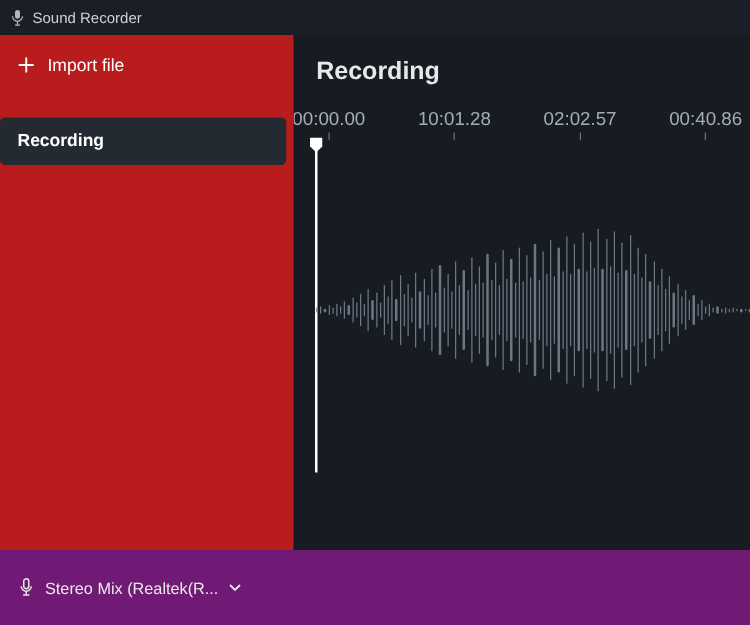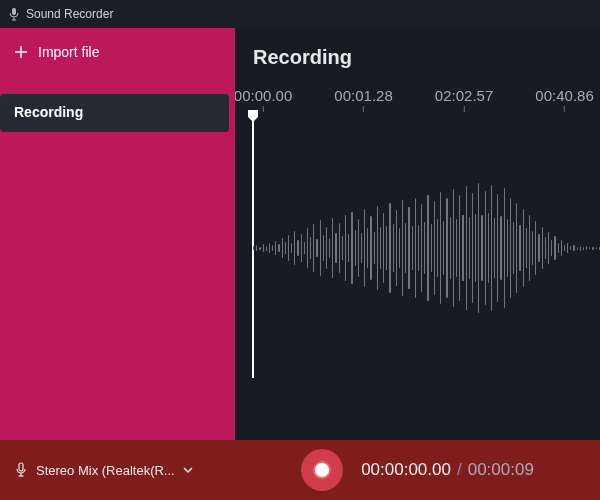--- a/index.html
+++ b/index.html
@@ -17,21 +17,21 @@
     align-items: center;
     padding: 11px 8px;
     font-size: 12px;
     color: #d0d0d0;
     background: #1a1f27;
   }
   .topbar .mic-icon { margin-right: 6px; display: inline-flex; }
   .main { display: flex; height: calc(100% - 28px - 60px); }
   .sidebar {
     width: 235px;
-    background: #be185d;
+    background: #b91c1c;
     padding: 8px 0;
   }
   .import-row {
     display: flex; align-items: center;
     padding: 8px 14px; font-size: 14px;
     color: #fff; cursor: pointer;
   }
   .import-row .plus { margin-right: 10px; display:inline-flex; }
   .rec-item {
     margin: 26px 6px 0 0;
@@ -86,21 +86,21 @@
   }
   .wave .bar {
     width: 2px;
     background: #6e7683;
     border-radius: 1px;
   }
   .bottombar {
     position: absolute;
     left:0; right:0; bottom:0;
     height: 60px;
-    background: #7f1d1d;
+    background: #701a75;
     display:flex;
     align-items:center;
     padding: 0 14px;
   }
   .device {
     display:flex; align-items:center;
     font-size: 13px; color:#eaeaea;
     cursor:pointer;
     flex: 0 0 235px;
   }
@@ -166,21 +166,21 @@
 
   <div class="content">
     <h2>Recording</h2>
 
     <div class="timeline" id="timeline">
         <div class="tick" style="left: 3%;">
           <div>00:00.00</div>
           <div class="mark"></div>
         </div>
         <div class="tick" style="left: 33%;">
-          <div>00:01.28</div>
+          <div>10:01.28</div>
           <div class="mark"></div>
         </div>
         <div class="tick" style="left: 63%;">
           <div>02:02.57</div>
           <div class="mark"></div>
         </div>
         <div class="tick" style="left: 93%;">
           <div>00:40.86</div>
           <div class="mark"></div>
         </div>
@@ -320,23 +320,13 @@
         </svg>
     </span>
     <span>Stereo Mix (Realtek(R...</span>
     <span class="chev">
       <svg width="10" height="10" viewBox="0 0 10 10">
           <path d="M1 3 L5 7 L9 3" stroke="#e8e8e8" stroke-width="1.5" fill="none"></path>
         </svg>
     </span>
   </div>
 
-  <div class="center-controls">
-    <div class="rec-btn">
-      <span class="dot"></span>
-    </div>
-    <div class="timecode">
-      <span class="cur">00:00:00.00</span>
-      <span class="sep">/</span>
-      <span class="total">00:00:09</span>
-    </div>
-  </div>
 </div>
 
 </body></html>

